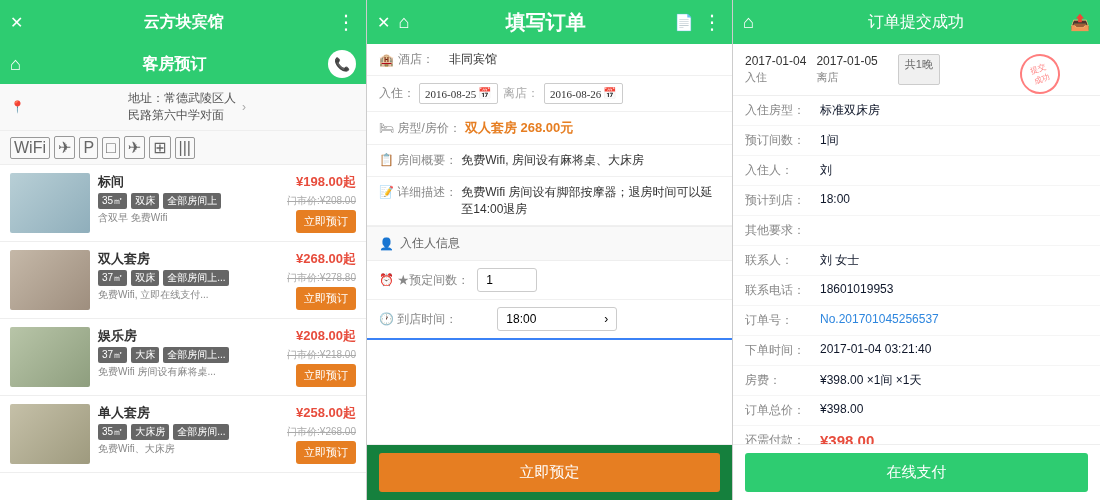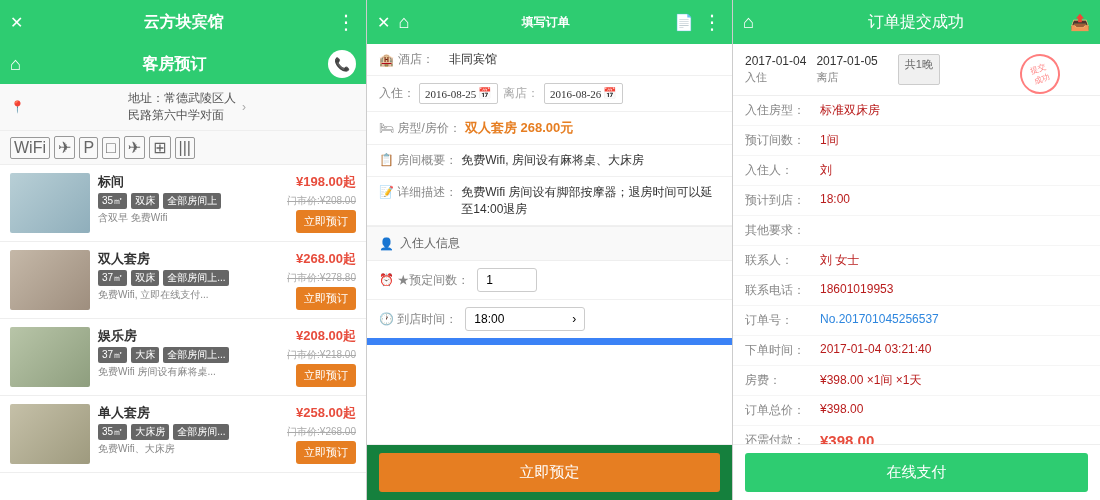--- a/index.html
+++ b/index.html
@@ -37,21 +37,21 @@
     .room-desc { font-size: 10px; color: #888; margin-top: 2px; }
     .room-price-col { display: flex; flex-direction: column; align-items: flex-end; justify-content: space-between; min-width: 80px; }
     .room-price { color: #e74c3c; font-size: 13px; font-weight: bold; }
     .room-orig-price { color: #aaa; font-size: 10px; text-decoration: line-through; }
     .book-btn { background: #e67e22; color: #fff; border: none; border-radius: 3px; padding: 4px 8px; font-size: 11px; cursor: pointer; white-space: nowrap; }
 
     
     .panel2-header { background: #2ecc71; height: 44px; display: flex; align-items: center; padding: 0 10px; }
     .p2-close { color: #fff; font-size: 16px; margin-right: 8px; }
     .p2-home { color: #fff; font-size: 18px; margin-right: 8px; }
-    .p2-title { color: #fff; font-size: 12px; font-weight: bold; flex: 1; text-align: center; }
+    .p2-title { color: #fff; font-size: 20px; font-weight: bold; flex: 1; text-align: center; }
     .p2-doc { color: #fff; font-size: 16px; }
     .p2-more { color: #fff; font-size: 20px; margin-left: 8px; }
     .form-row { display: flex; align-items: center; padding: 7px 0; border-bottom: 1px solid #f0f0f0; font-size: 12px; }
     .form-row:last-child { border-bottom: none; }
     .form-label { color: #888; width: 70px; display: flex; align-items: center; gap: 4px; flex-shrink: 0; }
     .form-value { flex: 1; color: #333; }
     .form-value.highlight { color: #e67e22; font-weight: bold; font-size: 13px; }
     .date-input { border: 1px solid #ccc; padding: 3px 5px; border-radius: 2px; font-size: 11px; color: #333; display: inline-flex; align-items: center; gap: 2px; }
     .date-sep { margin: 0 5px; color: #aaa; }
 
@@ -73,21 +73,21 @@
     .p3-upload { color: #fff; font-size: 16px; }
 
     .p3-content { height: calc(500px - 44px); overflow-y: auto; padding-bottom: 55px; position: relative; }
 
     .order-dates { display: flex; gap: 10px; padding: 10px 12px; background: #fff; border-bottom: 1px solid #eee; font-size: 12px; color: #555; }
     .order-date-item { display: flex; flex-direction: column; gap: 2px; }
     .nights-badge { background: #f0f0f0; border: 1px solid #ccc; padding: 2px 6px; border-radius: 2px; font-size: 11px; color: #666; margin-left: 10px; }
 
     .order-detail-row { display: flex; padding: 6px 12px; border-bottom: 1px solid #f5f5f5; font-size: 12px; }
     .od-label { color: #888; width: 75px; flex-shrink: 0; }
-    .od-value { flex: 1; color: #b91c1c; }
+    .od-value { flex: 1; color: #0f172a; }
     .od-value.link { color: #2e86de; }
     .od-value.price { color: #e74c3c; font-size: 15px; font-weight: bold; }
 
     .pay-btn-area { position: absolute; bottom: 0; width: 100%; padding: 8px 12px; background: #fff; border-top: 1px solid #eee; }
     .pay-btn { background: #2ecc71; color: #fff; border: none; width: 100%; padding: 10px; font-size: 15px; border-radius: 3px; cursor: pointer; }
 
     .stamp { position: absolute; top: 10px; right: 40px; width: 40px; height: 40px; border-radius: 50%; border: 2px solid red; color: red; display: flex; align-items: center; justify-content: center; font-size: 8px; text-align: center; opacity: 0.5; transform: rotate(-20deg); }
 
     .small-note { font-size: 10px; color: #aaa; padding: 6px 12px; }
 
@@ -254,21 +254,21 @@
       <span>👤</span>
       <span>入住人信息</span>
     </div>
     <div class="form-row" style="padding:7px 12px;border-bottom:1px solid #f0f0f0;">
       <span style="color:#888;font-size:12px;margin-right:8px;white-space:nowrap;">
         <span style="color:#e67e22;">⏰</span>
         <span>★预定间数：</span>
       </span>
       <input class="input-field" type="text" value="1" style="">
     </div>
-    <div class="form-row" style="padding:7px 12px;border-bottom:7px solid #3b82f6;">
+    <div class="form-row" style="padding:7px 12px;border-bottom:2px solid #3b82f6;gap:32px;">
       <span style="color:#888;font-size:12px;margin-right:8px;white-space:nowrap;">
         <span>🕐</span>
         <span>到店时间：</span>
       </span>
       <div class="select-field">
         <span>18:00</span>
         <span>›</span>
       </div>
     </div>
     <div class="submit-btn-area">

